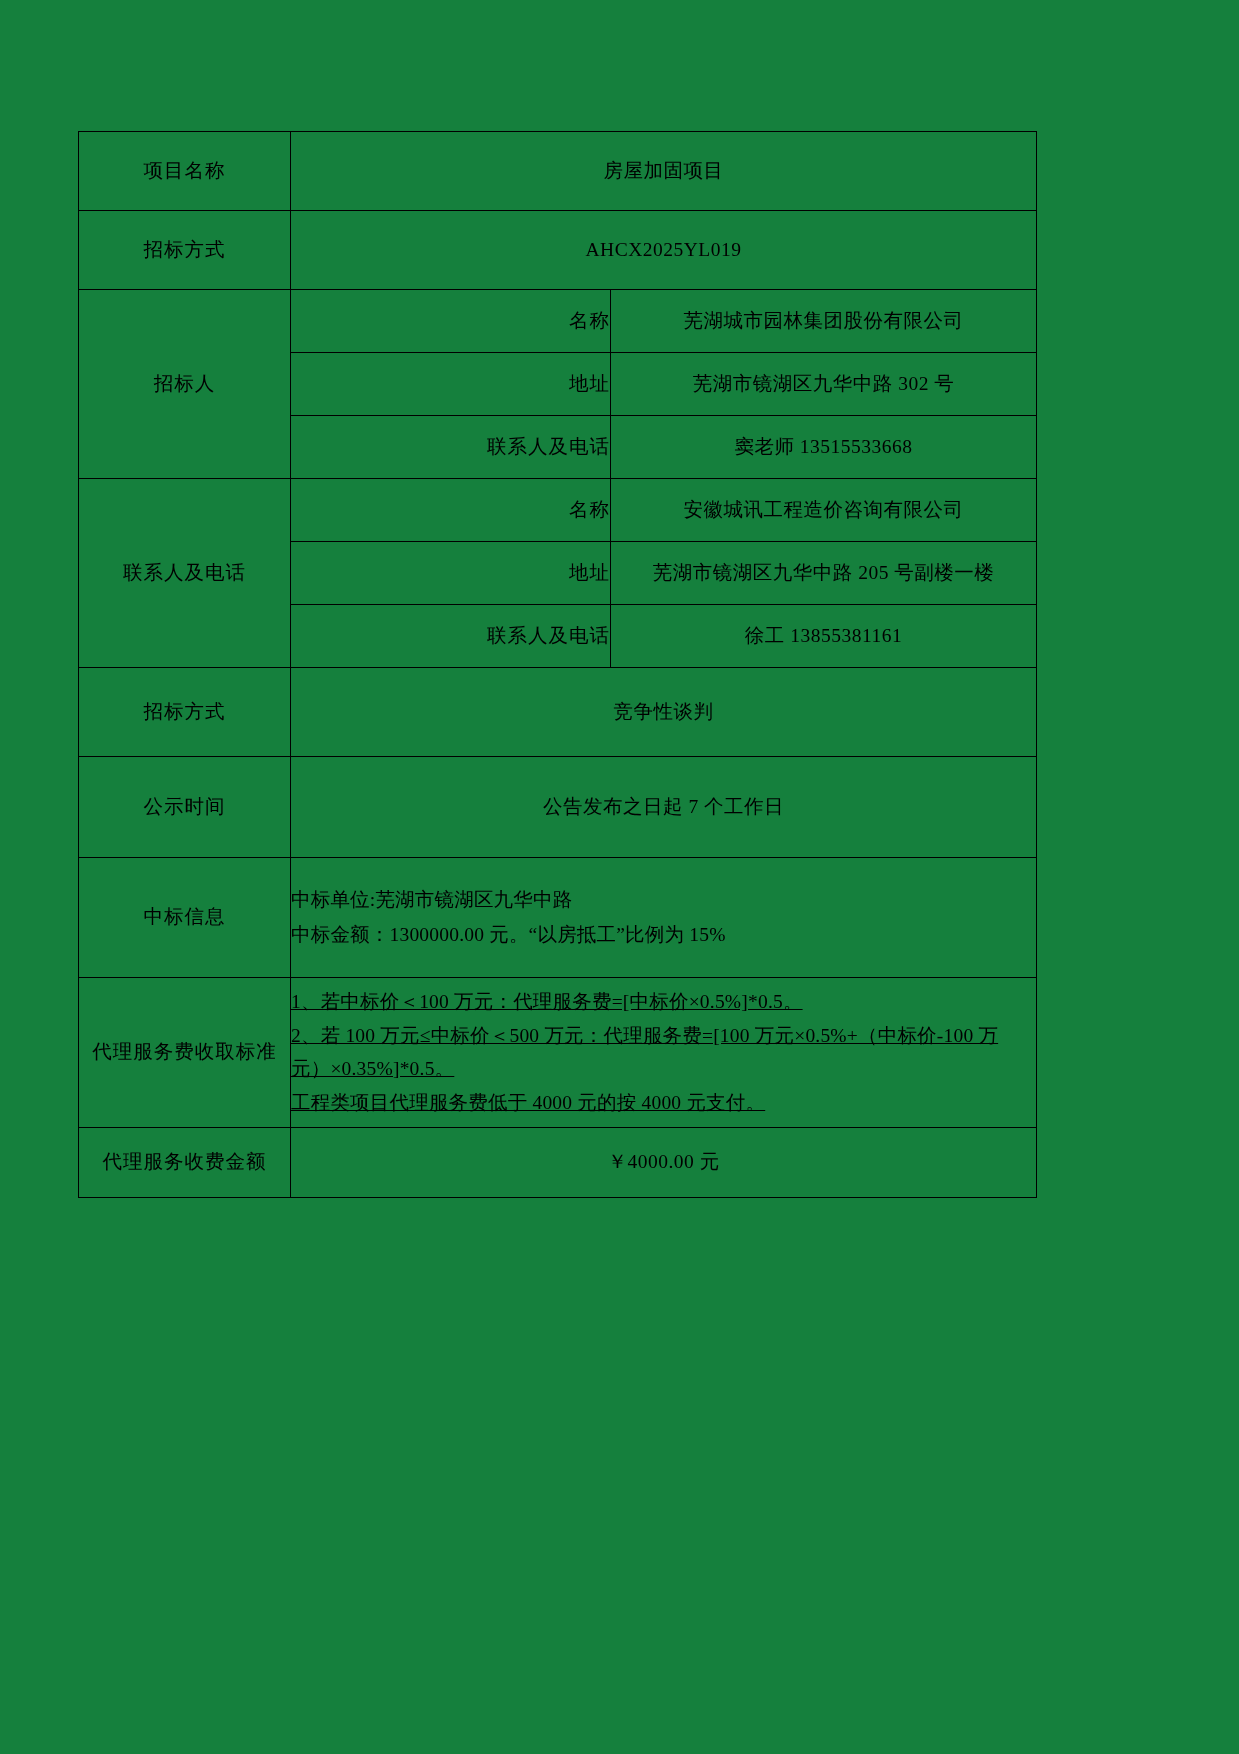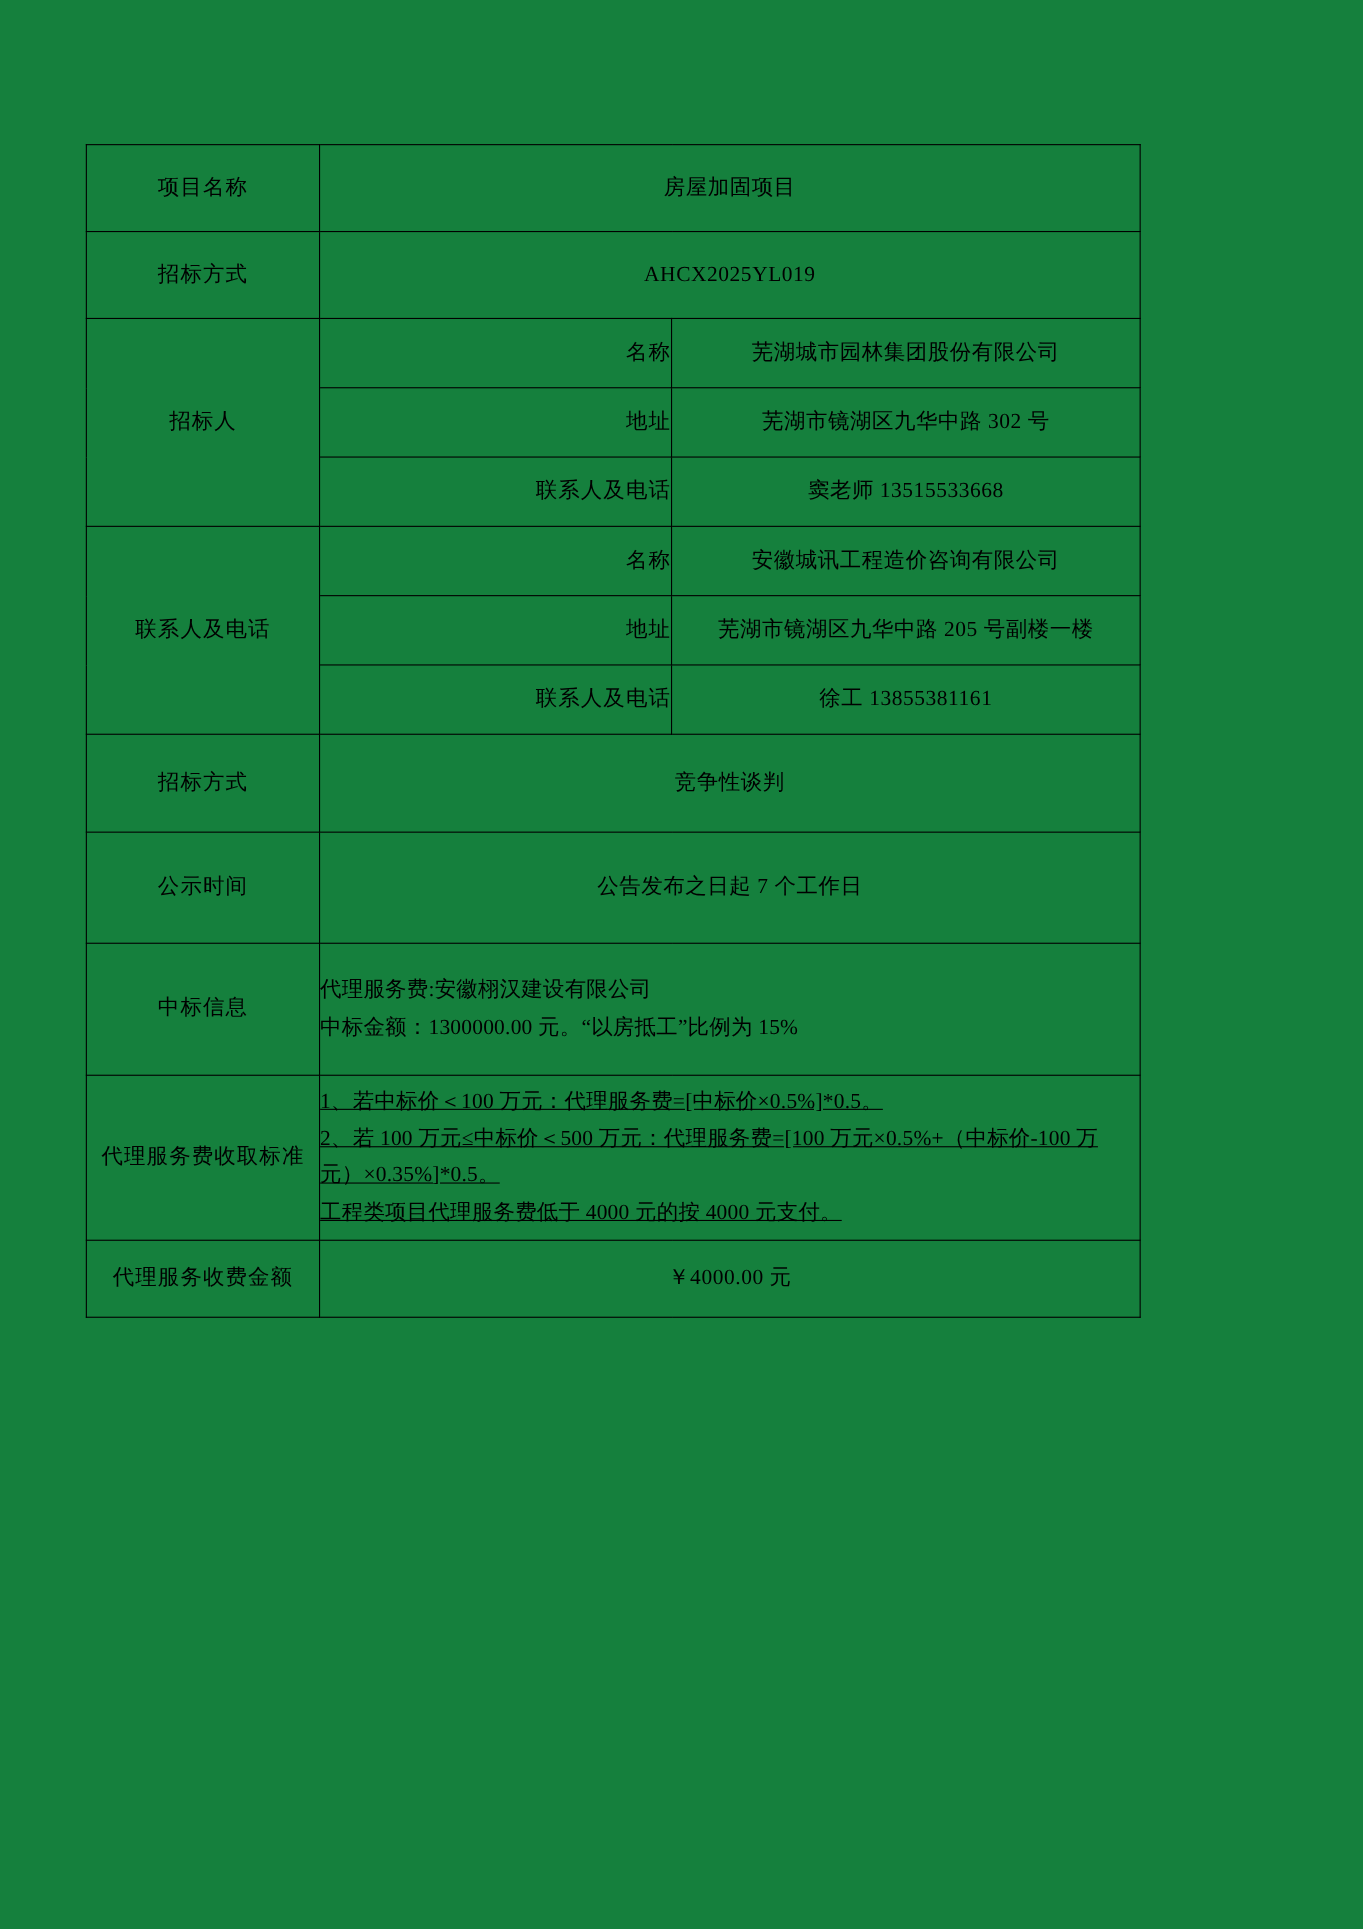--- a/index.html
+++ b/index.html
@@ -122,21 +122,21 @@
         <td class="val-center" colspan="2">竞争性谈判</td>
       </tr>
       <tr class="r-pub">
         <td class="lbl">公示时间</td>
         <td class="val-center" colspan="2">公告发布之日起 7 个工作日</td>
       </tr>
 
       <tr style="height:120px">
         <td class="lbl">中标信息</td>
         <td class="val-left" colspan="2">
-          <div>代理服务费:安徽栩汉建设有限公司</div>
+          <div>中标单位:芜湖市镜湖区九华中路</div>
           <div>中标金额：1300000.00 元。“以房抵工”比例为 15%</div>
         </td>
       </tr>
 
       <tr style="height:150px">
         <td class="lbl">代理服务费收取标准</td>
         <td class="val-left" colspan="2">
           <div class="hang">1、若中标价＜100 万元：代理服务费=[中标价×0.5%]*0.5。</div>
           <div class="hang">2、若 100 万元≤中标价＜500 万元：代理服务费=[100 万元×0.5%+（中标价-100 万元）×0.35%]*0.5。</div>
           <div class="hang">工程类项目代理服务费低于 4000 元的按 4000 元支付。</div>

